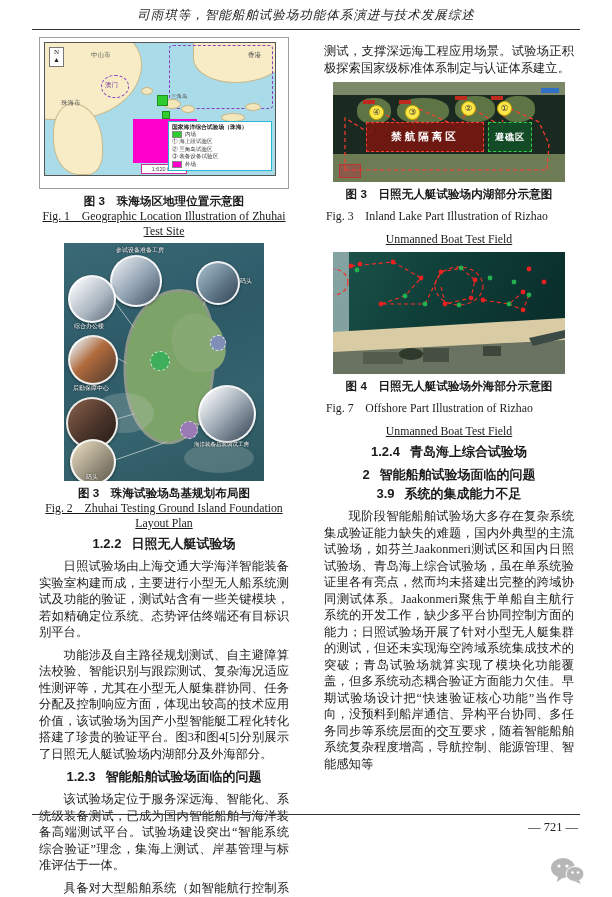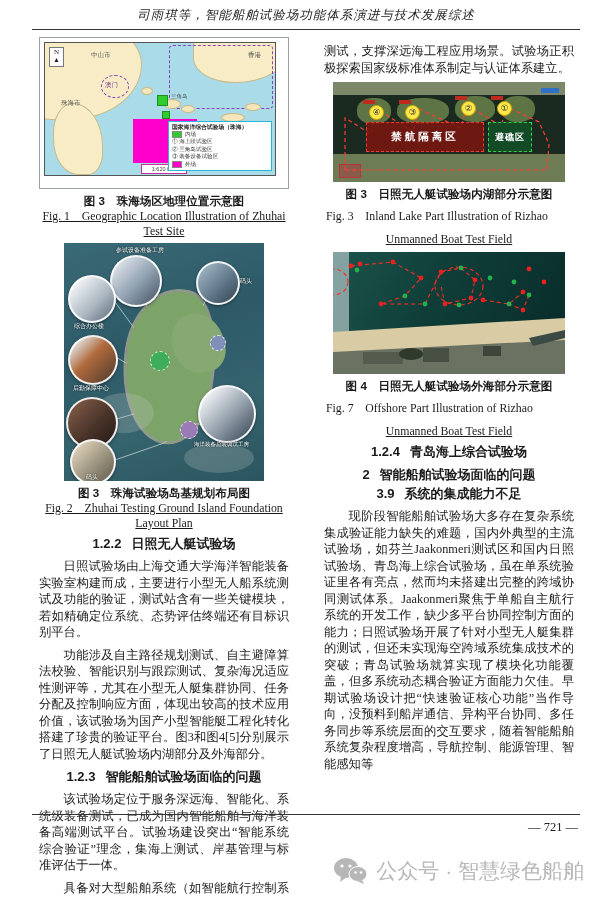--- a/index.html
+++ b/index.html
@@ -304,16 +304,15 @@
     <svg width="34" height="28" viewBox="0 0 34 28">
       <ellipse cx="13" cy="11" rx="12" ry="10" fill="#b7b7b7"></ellipse>
       <polygon points="8,19 7,25 14,20" fill="#b7b7b7"></polygon>
       <circle cx="9" cy="9" r="1.6" fill="#ffffff"></circle>
       <circle cx="17" cy="9" r="1.6" fill="#ffffff"></circle>
       <ellipse cx="25" cy="17" rx="9" ry="7.5" fill="#b7b7b7" stroke="#ffffff" stroke-width="1"></ellipse>
       <polygon points="29,23 31,27 24,24" fill="#b7b7b7"></polygon>
       <circle cx="22.5" cy="15.5" r="1.3" fill="#ffffff"></circle>
       <circle cx="28" cy="15.5" r="1.3" fill="#ffffff"></circle>
     </svg>
-    <span>公众号 · 智慧绿色船舶</span>
   </div>
 
 </div>
 
 </body></html>

